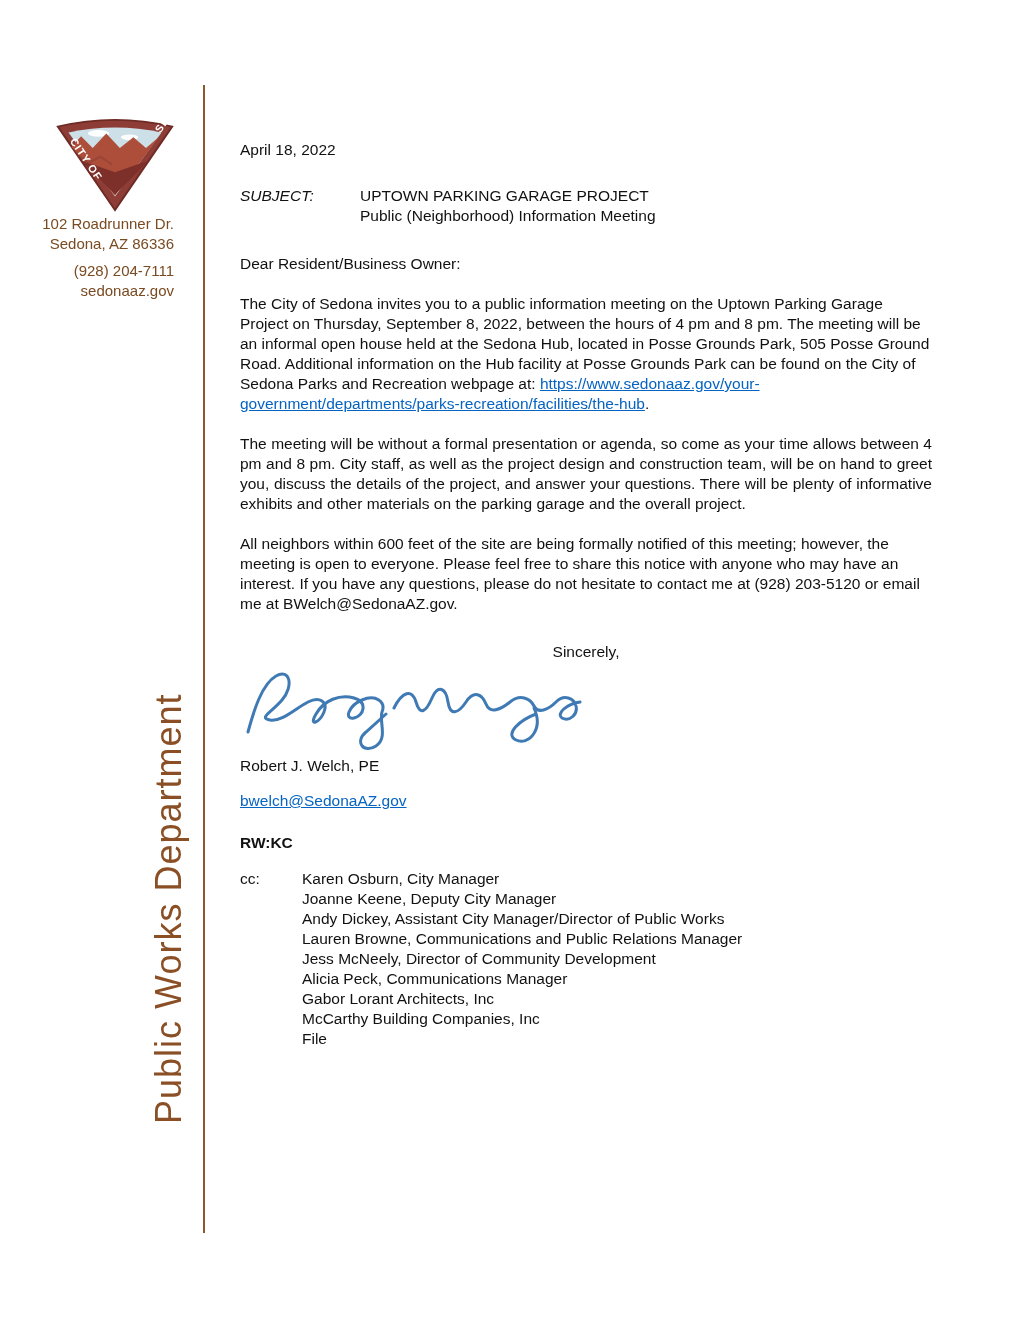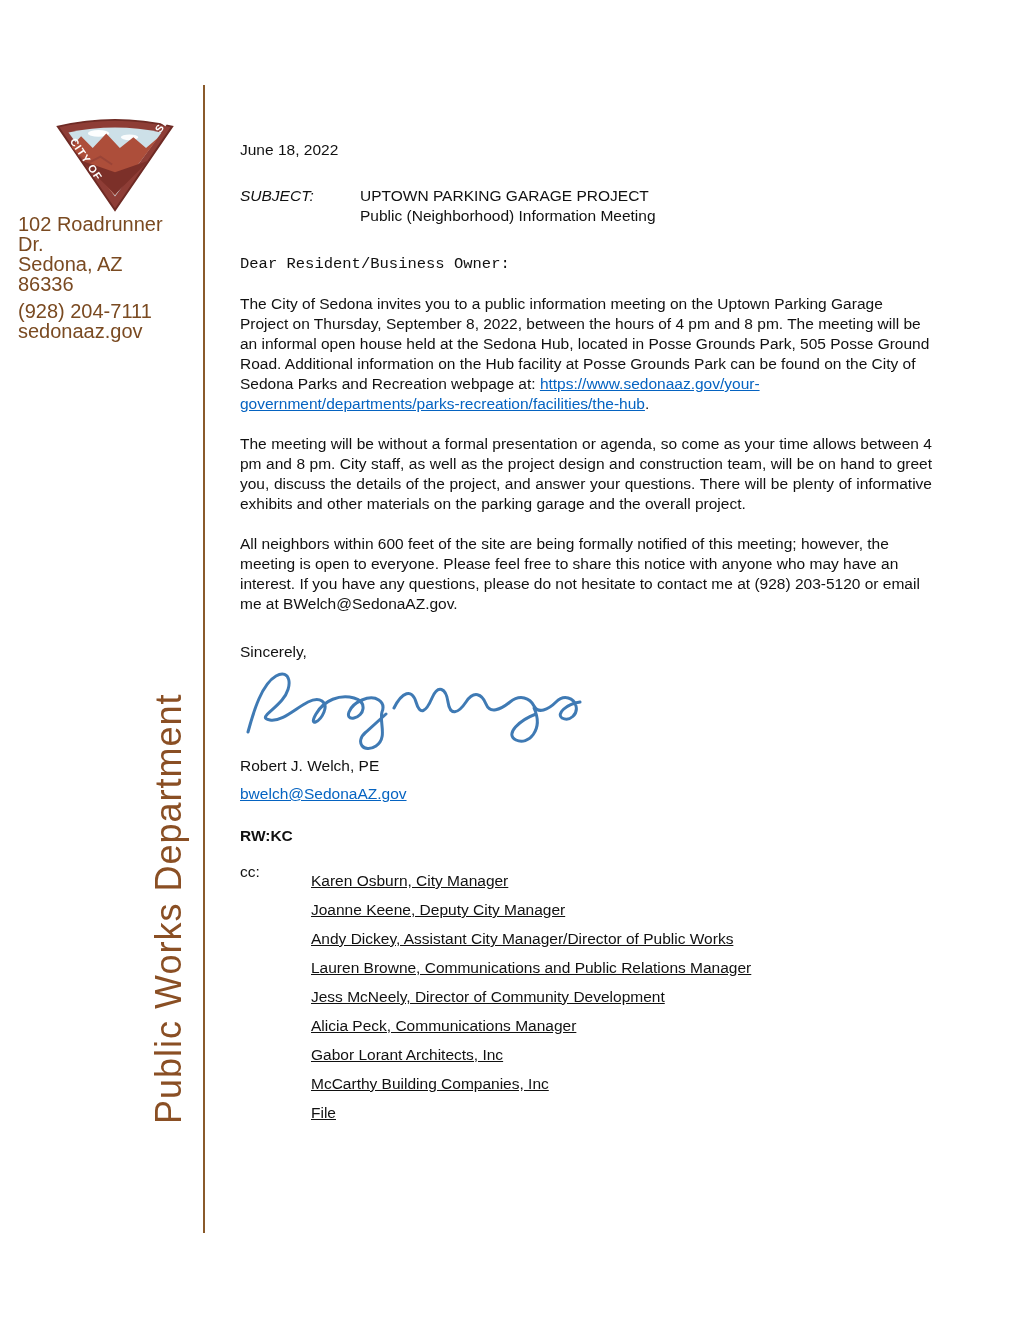--- a/index.html
+++ b/index.html
@@ -14,51 +14,51 @@
   
   .vrule{
     position:absolute;left:203px;top:85px;width:2px;height:1148px;
     background:#8a5a2b;
   }
   .logo-wrap{
     position:absolute;left:52px;top:112px;width:126px;height:102px;
   }
   .addr{
     position:absolute;left:18px;top:214px;width:156px;
-    color:#7a4a21;font-size:20px;line-height:20px;
+    text-align:right;color:#7a4a21;font-size:15px;line-height:20px;
   }
   .addr .gap{height:7px;}
   .dept-vertical{
     position:absolute;left:148px;top:672px;height:474px;width:50px;
     writing-mode:vertical-rl;transform:rotate(180deg);
     font-size:36px;color:#8a4f24;letter-spacing:1px;
     text-align:center;white-space:nowrap;
   }
   
   .main{
     position:absolute;left:240px;top:140px;width:692px;
     font-size:15.5px;line-height:20px;color:#111;
   }
   .date{margin:0 0 26px 0;}
   .subject-row{display:flex;margin:0 0 28px 0;}
   .subject-label{width:120px;flex:0 0 120px;font-style:italic;}
   .subject-lines div{margin:0;}
-  .salutation{margin:16px 0 20px 0;font-family:Liberation Mono, monospace;}
+  .salutation{margin:16px 0 20px 0;}
   p.body-par{margin:0 0 20px 0;}
   p.justify{text-align:justify;}
   a.doc-link{color:#0563c1;text-decoration:underline;}
-  .closing{margin:28px 0 0 0;}
+  .closing{margin:28px 0 0 0;text-align:center;}
   .signature-box{height:92px;margin:2px 0 0 0;position:relative;}
   .signature-box svg{position:absolute;left:-6px;top:-14px;}
   .signer-name{margin:0;}
-  .signer-email{margin:8px 0 22px 0;}
+  .signer-email{margin:15px 0 22px 0;}
   .reference{margin:0 0 16px 0;font-weight:bold;}
   .cc-row{display:flex;}
   .cc-label{width:62px;flex:0 0 62px;}
-  .cc-list div{margin:9px;text-decoration:underline;}
+  .cc-list div{margin:0;}
 </style>
 </head>
 <body>
 
 <div class="vrule"></div>
 
 <div class="logo-wrap">
   <svg width="126" height="102" viewBox="0 0 130 105">
     <path d="M6 15 Q65 1 124 15 L65 101 Z" fill="#8e3d36" stroke="#6e2a24" stroke-width="2"></path>
     <path d="M17 21 Q65 11 113 21 L65 87 Z" fill="#cde0e8"></path>
@@ -77,21 +77,21 @@
   <div>Sedona, AZ 86336</div>
   <div class="gap"></div>
   <div>(928) 204-7111</div>
   <div>sedonaaz.gov</div>
 </div>
 
 <div class="dept-vertical">Public Works Department</div>
 
 <div class="main">
 
-  <p class="date">June 18, 2022</p>
+  <p class="date">April 18, 2022</p>
 
   <div class="subject-row">
     <div class="subject-label">SUBJECT:</div>
     <div class="subject-lines">
       <div>UPTOWN PARKING GARAGE PROJECT</div>
       <div>Public (Neighborhood) Information Meeting</div>
     </div>
   </div>
 
   <p class="salutation">Dear Resident/Business Owner:</p>

